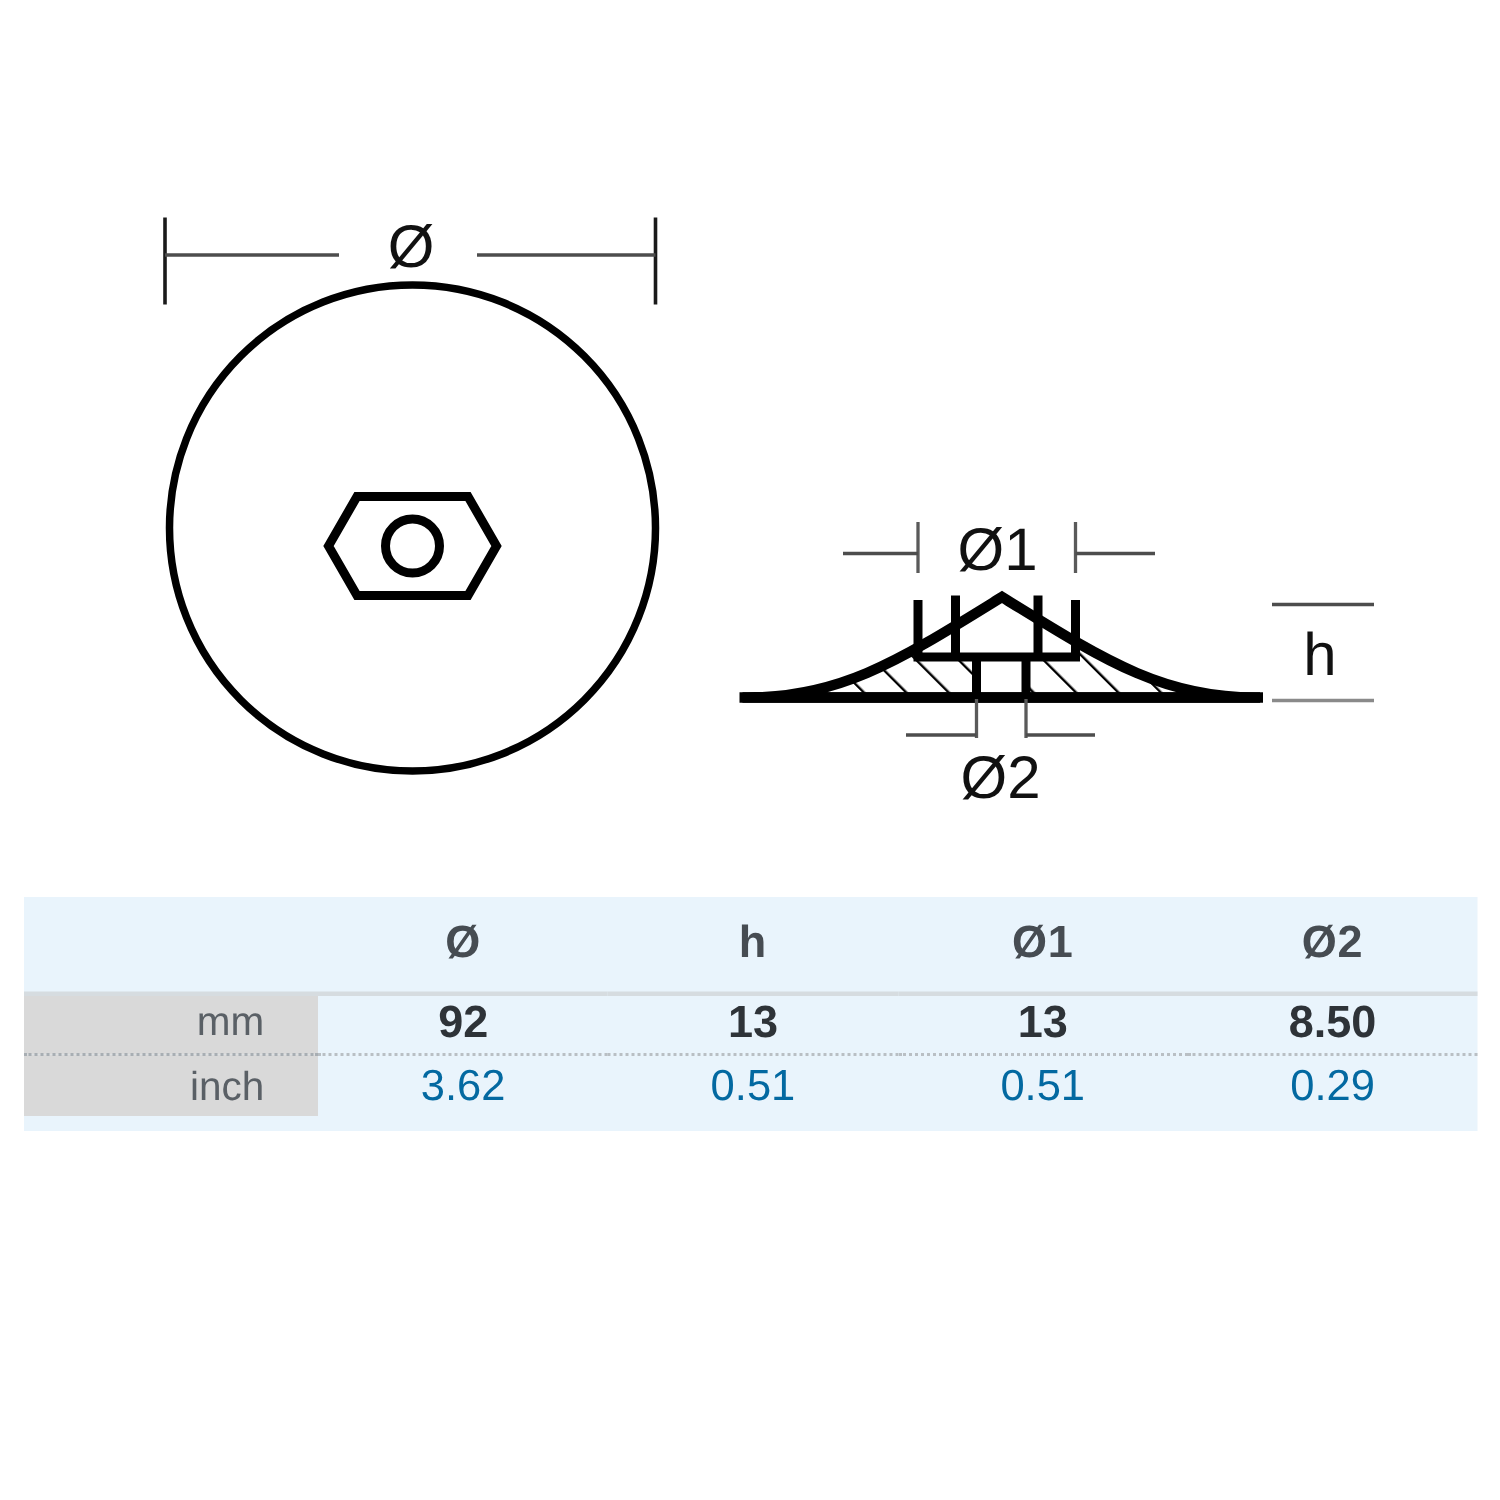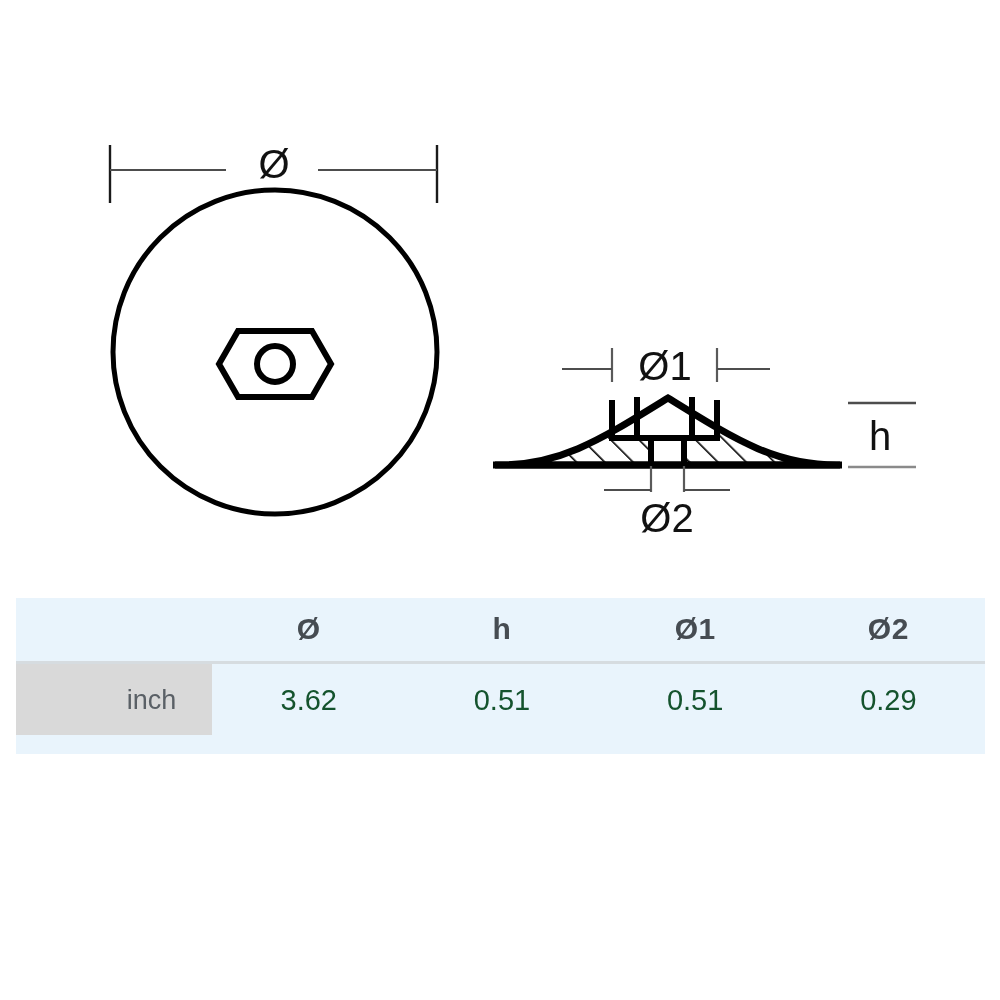--- a/index.html
+++ b/index.html
@@ -85,21 +85,21 @@
   }
   .val-cell.mm {
     font-size: 30px;
     font-weight: bold;
     color: #2e3338;
     padding-bottom: 2px;
   }
   .val-cell.inch {
     font-size: 29px;
     font-weight: normal;
-    color: #14532d;
+    color: #0369a1;
     padding-top: 2px;
   }
 
   
   tr.row-mm > td {
     border-bottom: 2px dotted #b9bfc4;
   }
   tr.row-mm > td.unit-cell {
     border-bottom: 2px dotted #a8aeb3;
   }
@@ -210,20 +210,27 @@
       <thead>
         <tr class="hdr-row">
           <th class="hdr-cell blank"></th>
           <th class="hdr-cell">Ø</th>
           <th class="hdr-cell">h</th>
           <th class="hdr-cell">Ø1</th>
           <th class="hdr-cell">Ø2</th>
         </tr>
       </thead>
       <tbody>
+        <tr class="data-row row-mm">
+          <td class="unit-cell mm">mm</td>
+          <td class="val-cell mm">92</td>
+          <td class="val-cell mm">13</td>
+          <td class="val-cell mm">13</td>
+          <td class="val-cell mm">8.50</td>
+        </tr>
         <tr class="data-row row-inch">
           <td class="unit-cell inch">inch</td>
           <td class="val-cell inch">3.62</td>
           <td class="val-cell inch">0.51</td>
           <td class="val-cell inch">0.51</td>
           <td class="val-cell inch">0.29</td>
         </tr>
         <tr class="spacer-row">
           <td colspan="5"></td>
         </tr>

